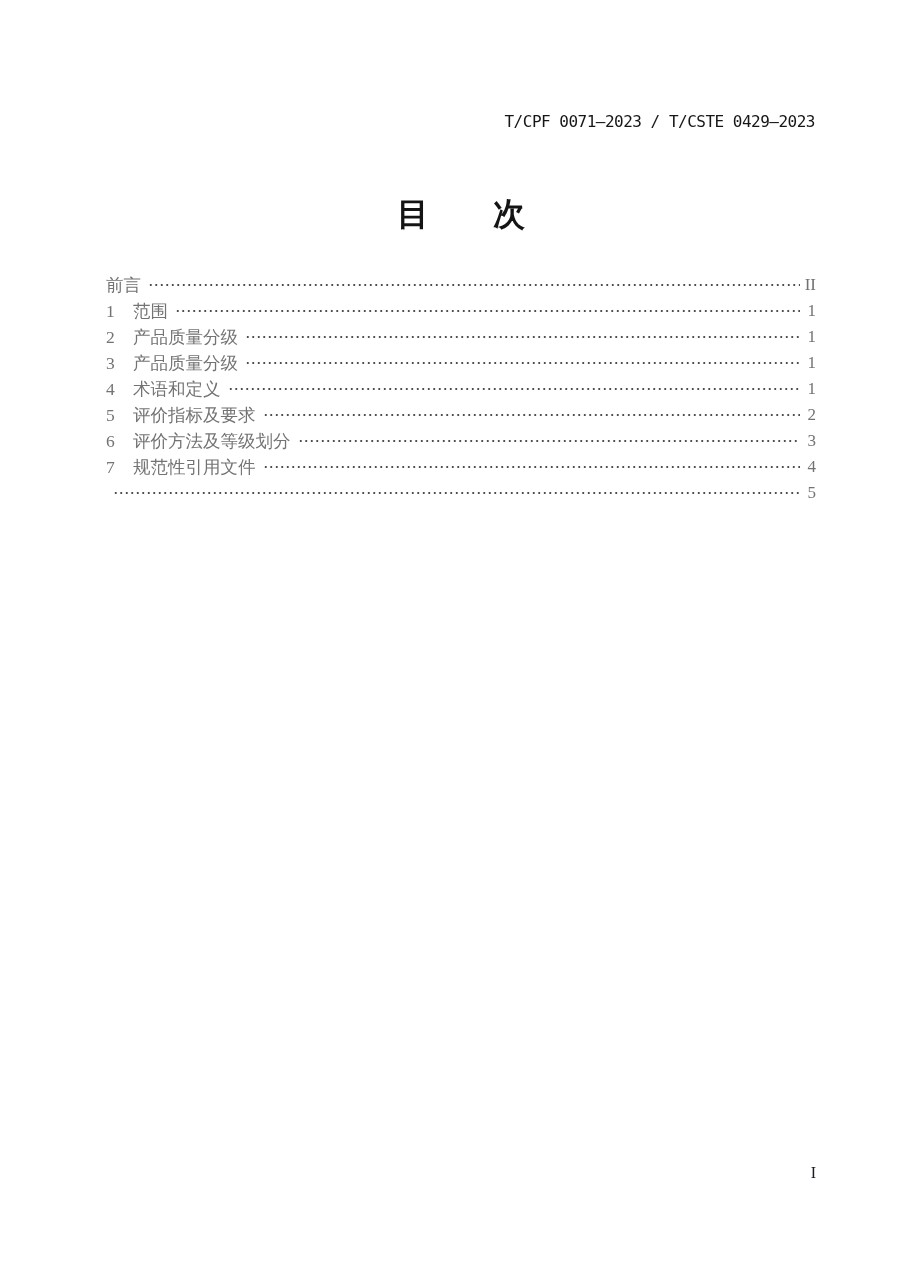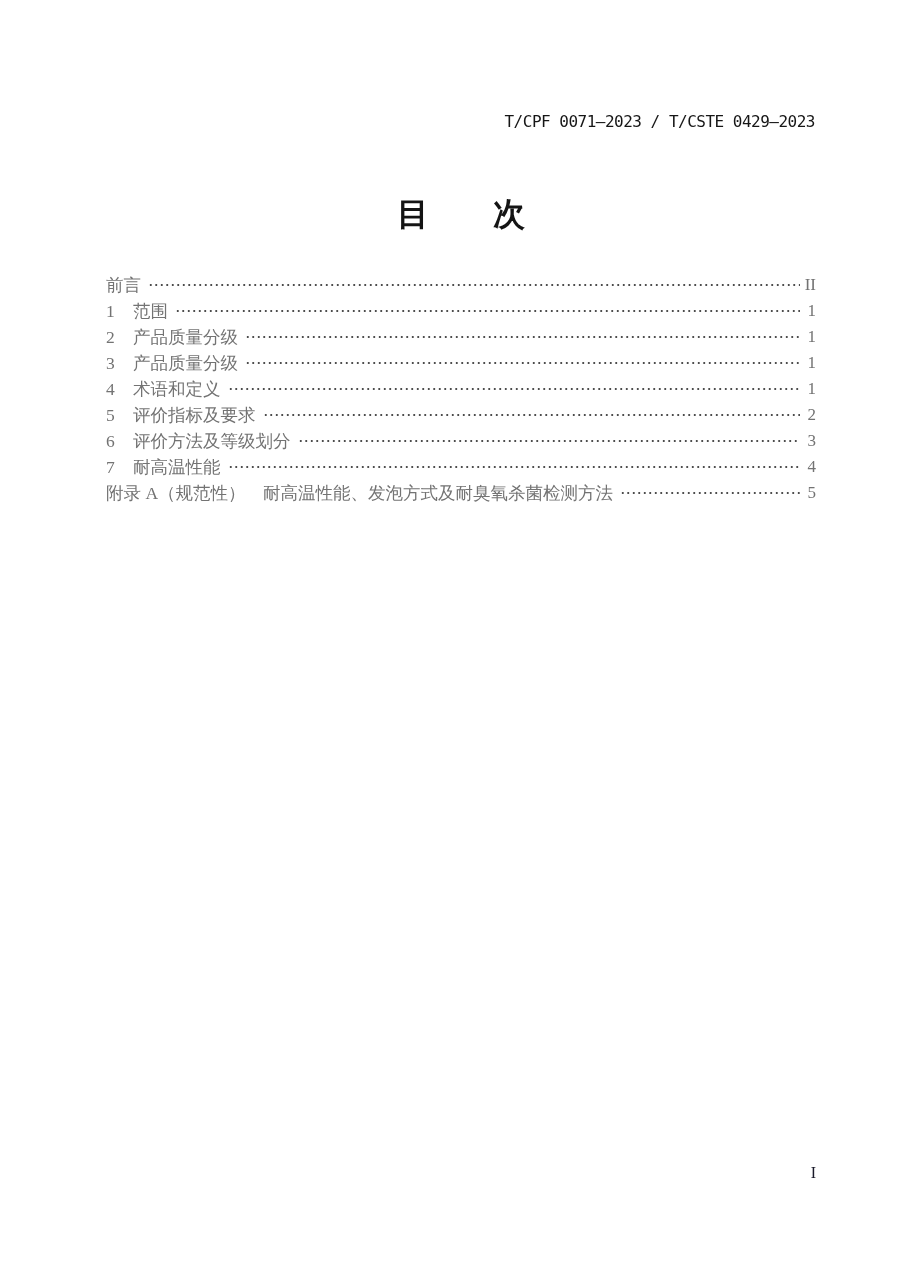--- a/index.html
+++ b/index.html
@@ -155,27 +155,26 @@
 
     <div class="toc-row">
       <span class="toc-num">6</span>
       <span class="toc-label">评价方法及等级划分</span>
       <span class="toc-leader"></span>
       <span class="toc-page">3</span>
     </div>
 
     <div class="toc-row">
       <span class="toc-num">7</span>
-      <span class="toc-label">耐高温性能</span>
+      <span class="toc-label">规范性引用文件</span>
       <span class="toc-leader"></span>
       <span class="toc-page">4</span>
     </div>
 
     <div class="toc-row">
-      <span class="toc-label">附录 A（规范性）　耐高温性能、发泡方式及耐臭氧杀菌检测方法</span>
       <span class="toc-leader"></span>
       <span class="toc-page">5</span>
     </div>
 
   </div>
 
   <div class="footer-page-num">I</div>
 
 </div>
 

